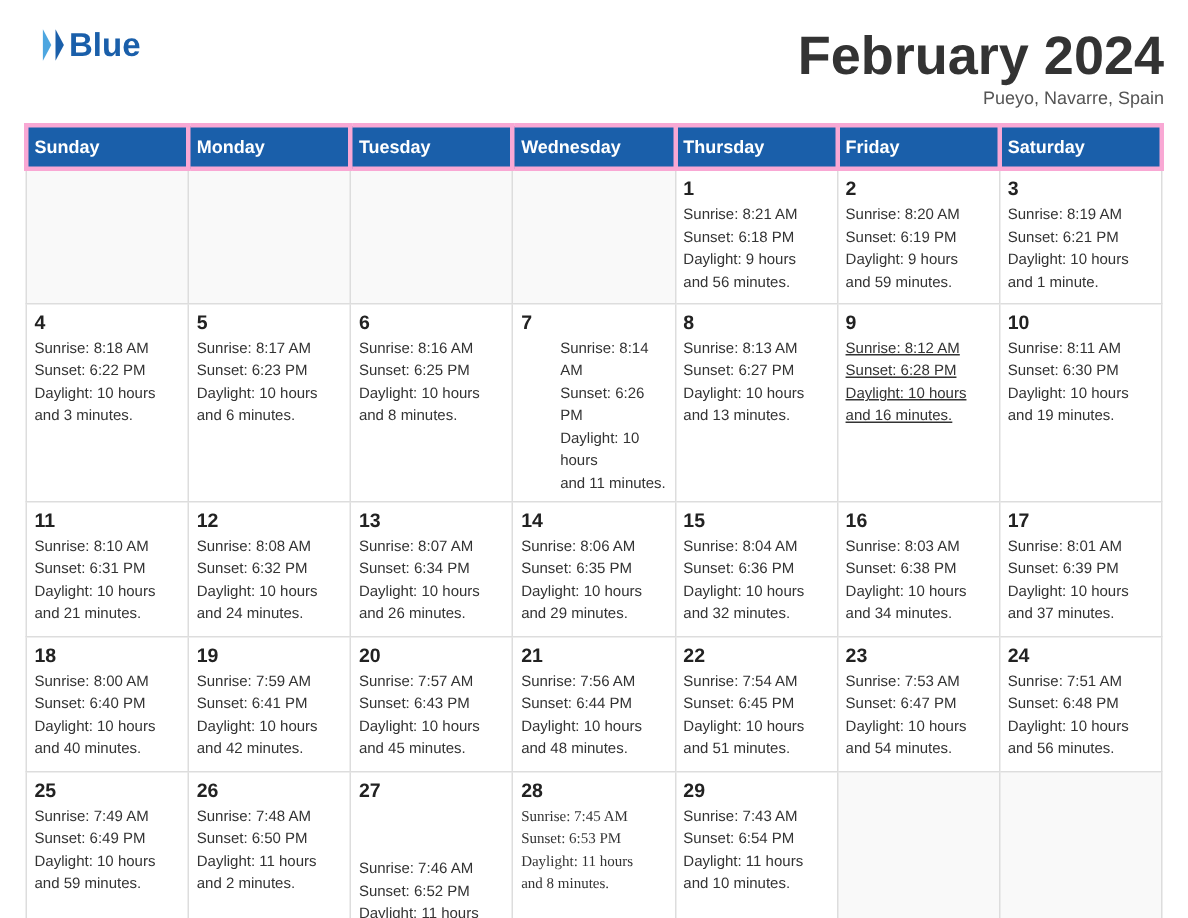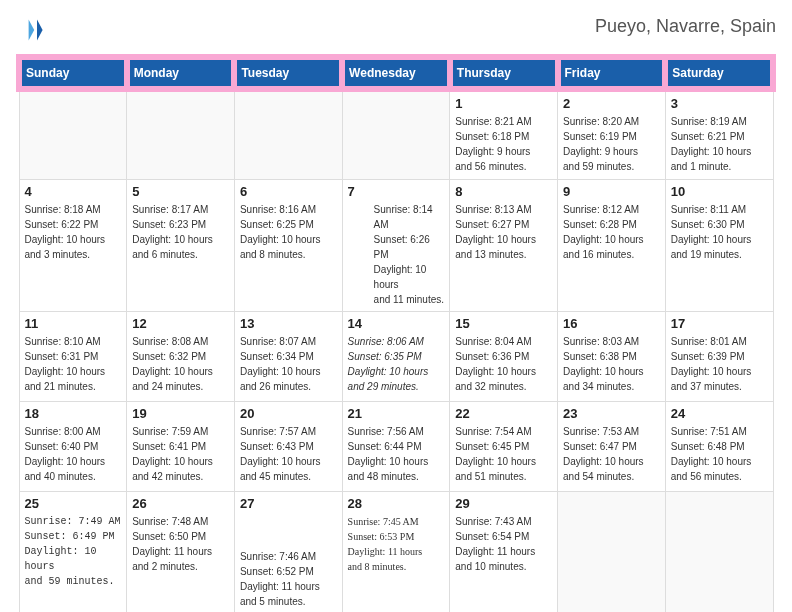--- a/index.html
+++ b/index.html
@@ -36,35 +36,35 @@
     }
     .title-block {
       text-align: right;
     }
     .month-title {
       font-size: 36px;
       font-weight: bold;
       color: #333;
     }
     .location {
-      font-size: 18px;
+      font-size: 12px;
       color: #555;
     }
     table {
       width: 100%;
       border-collapse: collapse;
       table-layout: fixed;
     }
     th {
       background-color: #1a5faa;
       color: #fff;
       font-size: 12px;
       padding: 6px 4px;
       text-align: left;
-      border: 6px solid #f9a8d4;
+      border: 3px solid #f9a8d4;
     }
     td {
       vertical-align: top;
       border: 1px solid #ddd;
       padding: 4px 5px;
       font-size: 10px;
       color: #333;
       height: 90px;
       background: #fff;
     }
@@ -86,23 +86,25 @@
 </head>
 <body>
 
 <div class="header">
   <div class="logo">
     <svg class="logo-icon" viewBox="0 0 40 40">
       <polygon points="30,5 38,20 30,35" fill="#1a5faa"></polygon>
       <polygon points="18,5 26,20 18,35" fill="#4da6e0"></polygon>
     </svg>
     <div class="logo-text">
+      <div style="color:#1a5faa;">Blue</div>
     </div>
   </div>
   <div class="title-block">
+    <div class="month-title">February 2024</div>
     <div class="location">Pueyo, Navarre, Spain</div>
   </div>
 </div>
 
 <table>
   <thead>
     <tr>
     <th>Sunday</th>
         <th>Monday</th>
         <th>Tuesday</th>
@@ -171,21 +173,21 @@
         </td>
         <td>
           <div class="day-number">8</div>
           <div class="day-info" style="white-space: pre-line;">Sunrise: 8:13 AM
 Sunset: 6:27 PM
 Daylight: 10 hours
 and 13 minutes.</div>
         </td>
         <td>
           <div class="day-number">9</div>
-          <div class="day-info" style="white-space: pre-line;">Sunrise: 8:12 AM
+          <div class="day-info" style="white-space: pre-line; text-decoration: underline;">Sunrise: 8:12 AM
 Sunset: 6:28 PM
 Daylight: 10 hours
 and 16 minutes.</div>
         </td>
         <td>
           <div class="day-number">10</div>
           <div class="day-info" style="white-space: pre-line;">Sunrise: 8:11 AM
 Sunset: 6:30 PM
 Daylight: 10 hours
 and 19 minutes.</div>
@@ -208,21 +210,21 @@
         </td>
         <td>
           <div class="day-number">13</div>
           <div class="day-info" style="white-space: pre-line;">Sunrise: 8:07 AM
 Sunset: 6:34 PM
 Daylight: 10 hours
 and 26 minutes.</div>
         </td>
         <td>
           <div class="day-number">14</div>
-          <div class="day-info" style="white-space: pre-line; font-style: italic;">Sunrise: 8:06 AM
+          <div class="day-info" style="white-space: pre-line;">Sunrise: 8:06 AM
 Sunset: 6:35 PM
 Daylight: 10 hours
 and 29 minutes.</div>
         </td>
         <td>
           <div class="day-number">15</div>
           <div class="day-info" style="white-space: pre-line;">Sunrise: 8:04 AM
 Sunset: 6:36 PM
 Daylight: 10 hours
 and 32 minutes.</div>
@@ -289,21 +291,21 @@
           <div class="day-number">24</div>
           <div class="day-info" style="white-space: pre-line;">Sunrise: 7:51 AM
 Sunset: 6:48 PM
 Daylight: 10 hours
 and 56 minutes.</div>
         </td>
       </tr>
       <tr>
         <td>
           <div class="day-number">25</div>
-          <div class="day-info" style="white-space: pre-line; font-family: Liberation Mono, monospace;">Sunrise: 7:49 AM
+          <div class="day-info" style="white-space: pre-line;">Sunrise: 7:49 AM
 Sunset: 6:49 PM
 Daylight: 10 hours
 and 59 minutes.</div>
         </td>
         <td>
           <div class="day-number">26</div>
           <div class="day-info" style="white-space: pre-line;">Sunrise: 7:48 AM
 Sunset: 6:50 PM
 Daylight: 11 hours
 and 2 minutes.</div>

